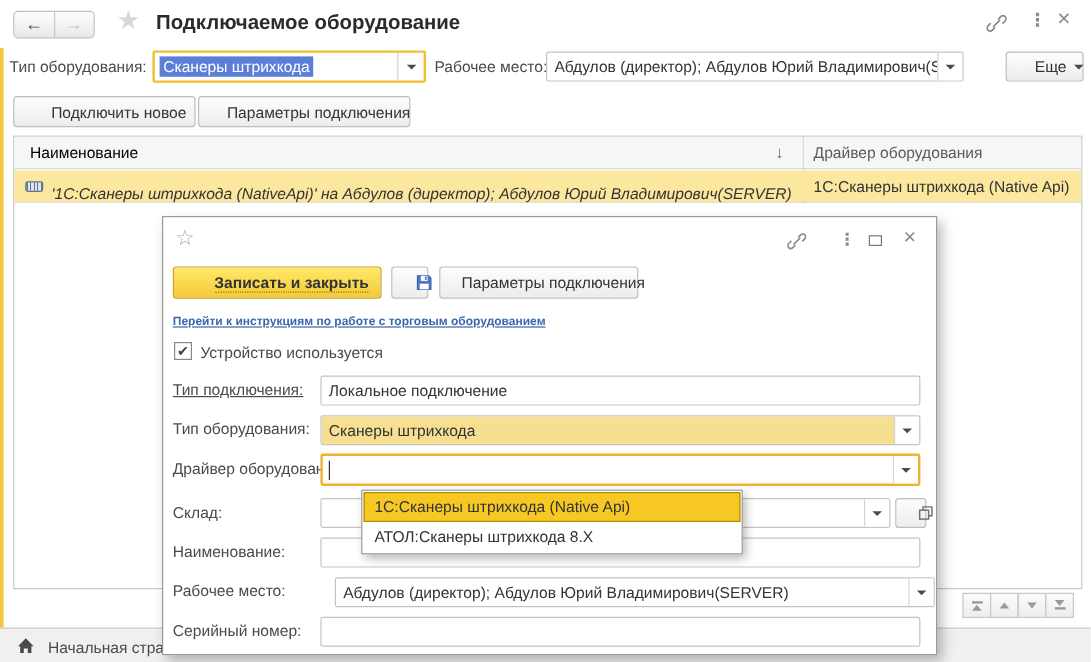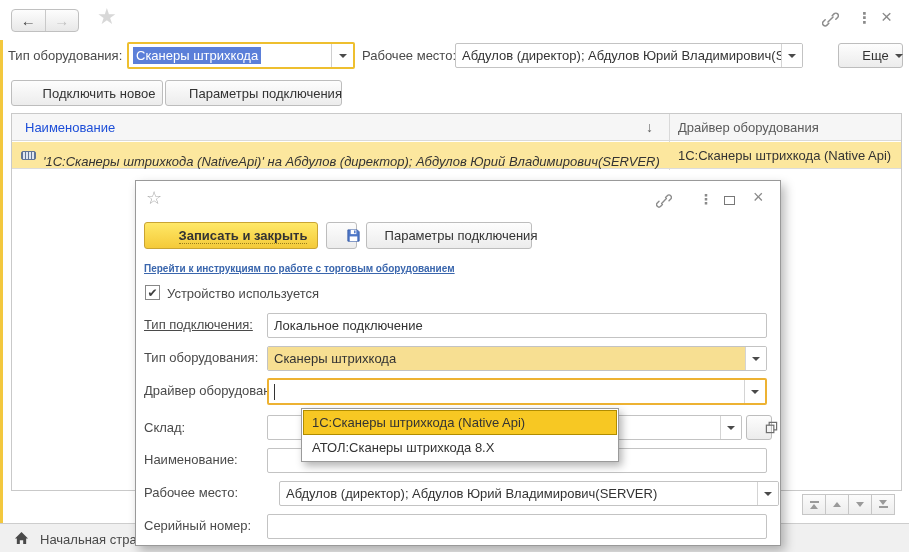--- a/index.html
+++ b/index.html
@@ -49,20 +49,21 @@
   <div class="abs" style="left:11px;top:9px;width:68px;height:23px;border:1px solid #c0c0c0;border-radius:4px;
               background:linear-gradient(#fdfdfd,#e8e8e8);display:flex;">
     <div style="flex:1;display:flex;align-items:center;justify-content:center;border-right:1px solid #c9c9c9;">
       <span style="font-size:15px;font-weight:bold;color:#4a4a4a;line-height:1;">←</span>
     </div>
     <div style="flex:1;display:flex;align-items:center;justify-content:center;">
       <span style="font-size:15px;font-weight:bold;color:#c2c2c2;line-height:1;">→</span>
     </div>
   </div>
   <span class="abs" style="left:97px;top:6px;font-size:22px;color:#d8d8d8;line-height:1;">★</span>
+  <div class="abs" style="left:130px;top:9px;font-size:17px;font-weight:bold;color:#2b2b2b;">Подключаемое оборудование</div>
 
   <span class="abs" style="left:822px;top:11px;">
     <svg width="17" height="17" viewBox="0 0 16 16" fill="none" stroke="#8c8c8c" stroke-width="1.4" stroke-linecap="round">
       <path d="M9.6 4.4 l1.7-1.7 a2.4 2.4 0 0 1 3.4 3.4 L13 7.8"></path>
       <path d="M6.4 11.6 l-1.7 1.7 a2.4 2.4 0 0 1-3.4-3.4 L3 8.2"></path>
       <path d="M5.6 10.4 L10.4 5.6"></path>
     </svg>
   </span>
   <span class="abs icon-glyph" style="left:857px;top:10px;font-size:15px;font-weight:bold;">⋮</span>
   <span class="abs icon-glyph" style="left:881px;top:7px;font-size:19px;">×</span>
@@ -90,21 +91,21 @@
 
   <div class="abs btn" style="left:11px;top:80px;width:152px;height:26px;">
     <span>Подключить новое</span>
   </div>
   <div class="abs btn" style="left:165px;top:80px;width:177px;height:26px;">
     <span>Параметры подключения</span>
   </div>
 
   <div class="abs" style="left:11px;top:113px;width:891px;height:378px;border:1px solid #c9c9c9;background:#fff;">
     <div style="position:absolute;left:0;top:0;right:0;height:27px;background:#f6f6f6;border-bottom:1px solid #d9d9d9;">
-      <span class="abs" style="left:13px;top:6px;font-size:13px;color:#1d4ed8;">Наименование</span>
+      <span class="abs" style="left:13px;top:6px;font-size:13px;color:#000000;">Наименование</span>
       <span class="abs" style="left:634px;top:5px;font-size:14px;color:#666;">↓</span>
       <span class="abs" style="left:666px;top:6px;font-size:13px;color:#5a5a5a;">Драйвер оборудования</span>
     </div>
     <div class="abs" style="left:657px;top:0;width:1px;height:56px;background:#d9d9d9;"></div>
     <div style="position:absolute;left:0;top:28px;right:0;height:27px;background:#fce79e;border-bottom:1px solid #dcdcdc;">
       <span class="abs barcode-icon" style="left:9px;top:9px;"></span>
       <span class="abs" style="left:31px;top:12px;width:620px;font-size:13px;white-space:nowrap;overflow:hidden;font-style:italic;">'1С:Сканеры штрихкода (NativeApi)' на Абдулов (директор); Абдулов Юрий Владимирович(SERVER)</span>
       <span class="abs" style="left:666px;top:6px;font-size:13px;white-space:nowrap;">1С:Сканеры штрихкода (Native Api)</span>
     </div>
   </div>

